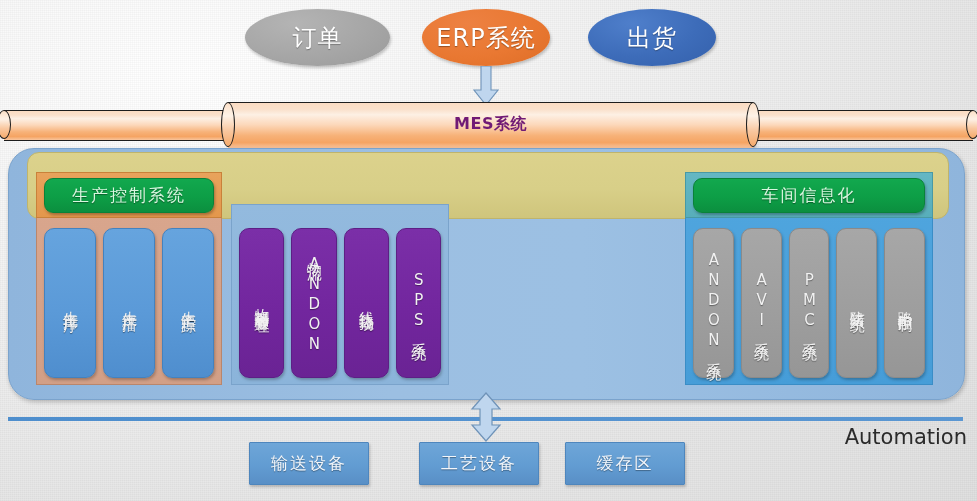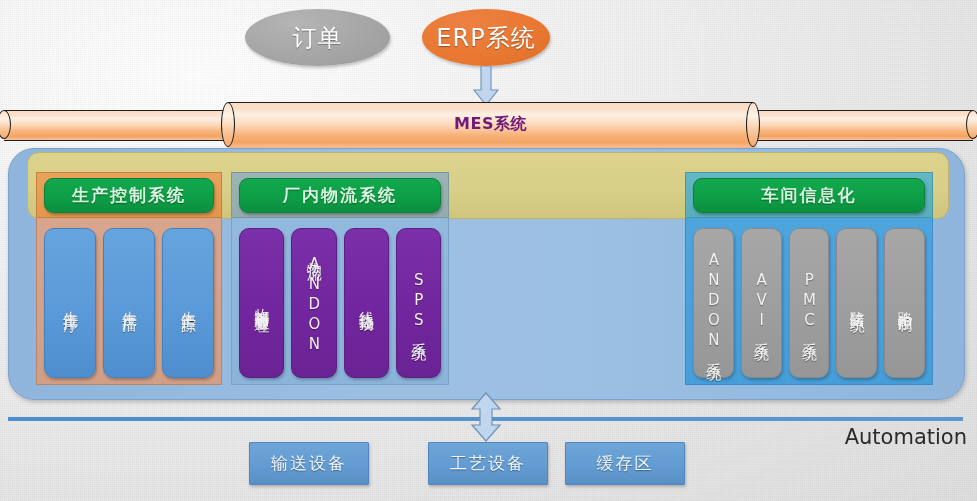--- a/index.html
+++ b/index.html
@@ -92,21 +92,20 @@
   .group .hdr{
     position:absolute;left:7px;right:7px;top:5px;height:35px;
     border-radius:9px;
     background:linear-gradient(to bottom,#12a84e 0%,#0d9e46 55%,#0b8f3f 100%);
     border:1px solid #0a8239;
     display:flex;align-items:center;justify-content:center;
     color:#d8f7df;font-size:17px;letter-spacing:2px;
     text-shadow:0 1px 1px rgba(0,0,0,.4);
     box-shadow:1px 2px 3px rgba(0,0,0,.28);
     box-sizing:border-box;
-    font-weight:bold;
   }
   .group .items{
     position:absolute;left:8px;right:8px;top:56px;bottom:7px;
     display:flex;gap:7px;
   }
   .item{
     flex:1;border-radius:10px;
     display:flex;align-items:center;justify-content:center;
     color:#f2f2f2;font-size:15px;
     letter-spacing:2px;line-height:1.12;
@@ -154,34 +153,37 @@
   .botbox{
     position:absolute;top:442px;height:41px;border-radius:1px;
     display:flex;align-items:center;justify-content:center;
     background:linear-gradient(to bottom,#6ea6d8 0%,#629cd2 55%,#598fc6 100%);
     border:1px solid #4e86bd;
     color:#f3f6fa;font-size:17px;letter-spacing:2px;
     text-shadow:0 1px 1px rgba(0,0,0,.35);
     box-shadow:1px 2px 3px rgba(0,0,0,.22);
   }
   #botbox-0{left:249px;width:118px;}
-  #botbox-1{left:428px;width:118px;}
+  #botbox-1{left:419px;width:118px;}
   #botbox-2{left:565px;width:118px;}
 </style>
 </head>
 <body>
 
 <div class="stage">
 
   <div class="ellipse" id="ellipse-order">
     <span>订单</span>
   </div>
   <div class="ellipse" id="ellipse-erp">
     <span>ERP系统</span>
   </div>
+  <div class="ellipse" id="ellipse-ship">
+    <span>出货</span>
+  </div>
 
   <svg class="arrow-down" viewBox="0 0 26 40">
     <polygon points="8,0 18,0 18,24 25,24 13,39 1,24 8,24" fill="#bfd6ee" stroke="#6f93b8" stroke-width="1.1"></polygon>
   </svg>
 
   <div class="mes-wrap">
     <div class="cyl" id="mes-thin-left">
       <div class="cap l"></div>
     </div>
     <div class="cyl" id="mes-thin-right">
@@ -204,23 +206,20 @@
     </div>
     <div class="items">
       <div class="item blue">生产排序</div>
       <div class="item blue">生产广播</div>
       <div class="item blue">生产追踪</div>
     </div>
   </div>
 
   <div class="group" id="group-2">
     <div class="panel"></div>
-    <div class="hdr-band">
-      <div class="hdr">厂内物流系统</div>
-    </div>
     <div class="items">
       <div class="item purple">物料看板管理</div>
       <div class="item purple">物流ANDON</div>
       <div class="item purple">线边拉动</div>
       <div class="item purple">SPS系统</div>
     </div>
   </div>
 
 
   <div class="group" id="group-4">

